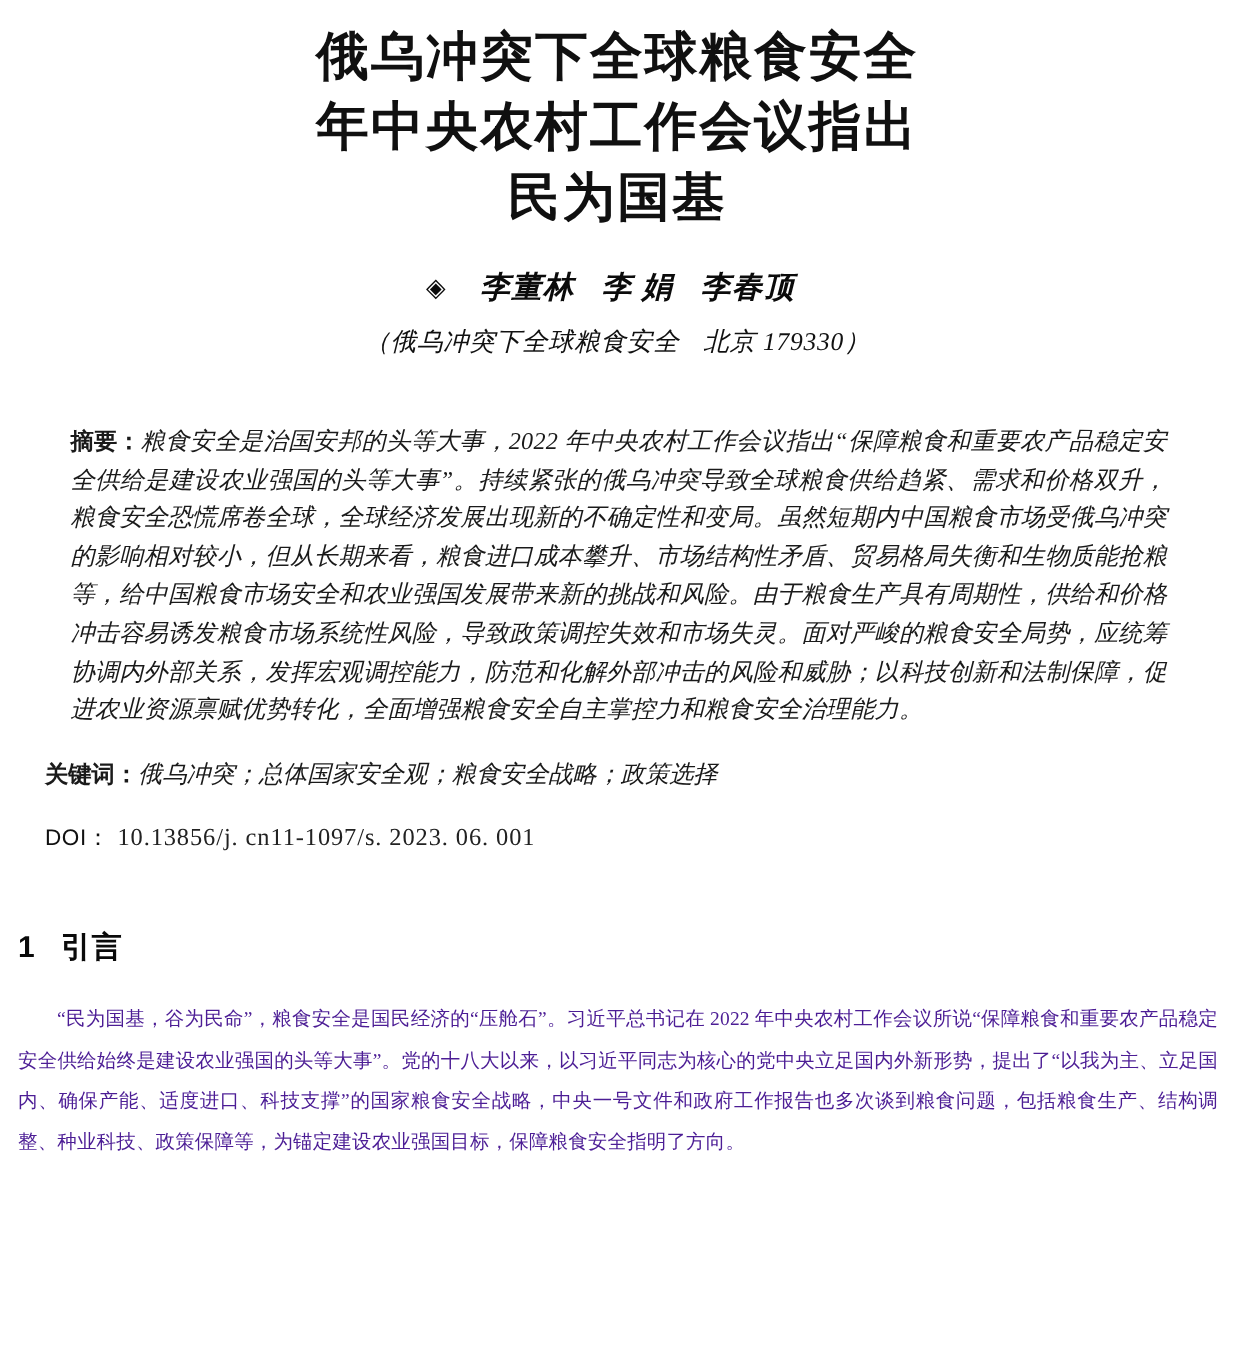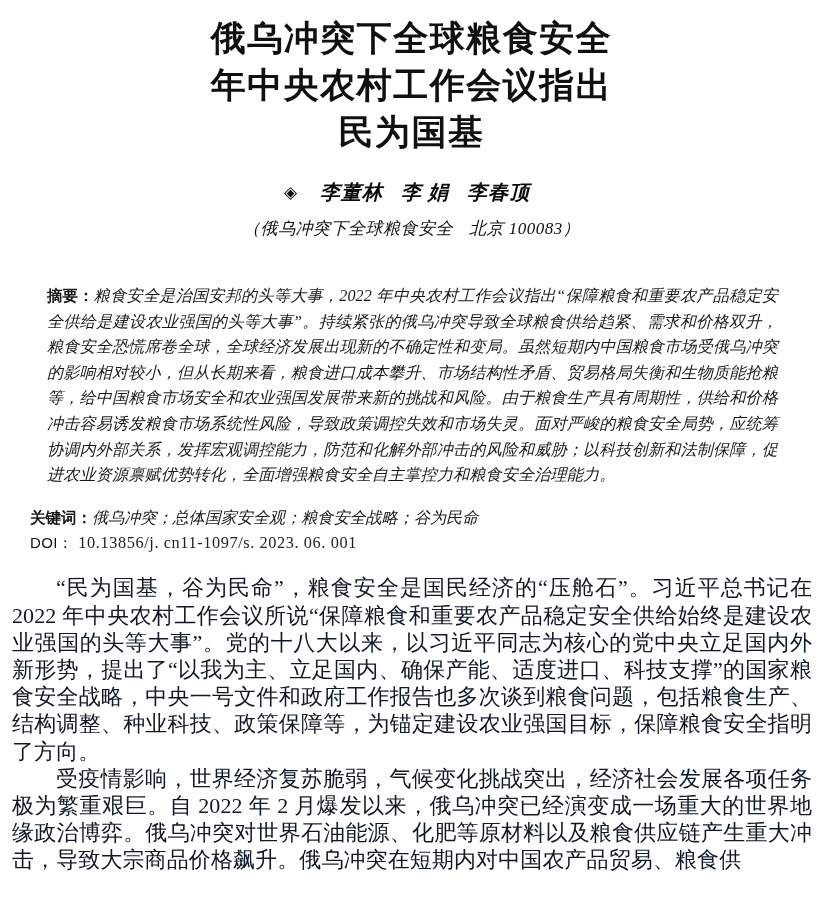--- a/index.html
+++ b/index.html
@@ -107,21 +107,21 @@
     line-height: 25.6px;
     color: #1a1a1a;
   }
   .keywords-label {
     font-style: normal;
     font-weight: 700;
     font-family: Liberation Serif, serif;
     font-size: 15.5px;
   }
   .doi-line {
-    margin-top: 0px;
+    margin-top: 16px;
     font-family: "Liberation Serif", "DejaVu Serif", serif;
     font-size: 16.3px;
     line-height: 25px;
     color: #222222;
   }
   .doi-label {
     font-family: "Liberation Sans", "DejaVu Sans", sans-serif;
     font-size: 15px;
     letter-spacing: 0.4px;
     color: #111111;
@@ -140,25 +140,25 @@
   }
   .section-num { margin-right: 17px; font-weight: 600; }
 
   
   .body-block {
     margin: 19px 11px 0 12px;
     width: 800px;
   }
   .body-para {
     font-family: "Liberation Serif", "DejaVu Serif", serif;
-    font-size: 22px;
+    font-size: 13px;
     line-height: 27.2px;
     text-align: justify;
     text-justify: inter-ideograph;
-    color: #0f172a;
+    color: #4c1d95;
     margin: 0;
     text-indent: 2em;
     letter-spacing: 0.1px;
   }
   .body-para + .body-para { margin-top: 0; }
 </style>
 </head>
 <body>
 
 <div class="page">
@@ -167,30 +167,32 @@
     <div class="title-line">俄乌冲突下全球粮食安全</div>
     <div class="title-line">年中央农村工作会议指出</div>
     <div class="title-line">民为国基</div>
   </div>
 
   <div class="authors-line">
     <span class="diamond">◈</span><span class="author-name">李董林</span><span class="author-name">李 娟</span><span class="author-name">李春顶</span>
   </div>
 
   <div class="affiliation-line">
-    <span>（俄乌冲突下全球粮食安全</span><span class="affil-sep"></span><span>北京</span>&nbsp;<span>100083）</span>
+    <span>（俄乌冲突下全球粮食安全</span><span class="affil-sep"></span><span>北京</span>&nbsp;<span>179330）</span>
   </div>
 
   <div class="abstract-block">
     <p class="abstract-para"><span class="abstract-label">摘要：</span><span>粮食安全是治国安邦的头等大事，2022 年中央农村工作会议指出“保障粮食和重要农产品稳定安全供给是建设农业强国的头等大事”。持续紧张的俄乌冲突导致全球粮食供给趋紧、需求和价格双升，粮食安全恐慌席卷全球，全球经济发展出现新的不确定性和变局。虽然短期内中国粮食市场受俄乌冲突的影响相对较小，但从长期来看，粮食进口成本攀升、市场结构性矛盾、贸易格局失衡和生物质能抢粮等，给中国粮食市场安全和农业强国发展带来新的挑战和风险。由于粮食生产具有周期性，供给和价格冲击容易诱发粮食市场系统性风险，导致政策调控失效和市场失灵。面对严峻的粮食安全局势，应统筹协调内外部关系，发挥宏观调控能力，防范和化解外部冲击的风险和威胁；以科技创新和法制保障，促进农业资源禀赋优势转化，全面增强粮食安全自主掌控力和粮食安全治理能力。</span></p>
 
-    <div class="keywords-line"><span class="keywords-label">关键词：</span><span>俄乌冲突；总体国家安全观；粮食安全战略；谷为民命</span></div>
+    <div class="keywords-line"><span class="keywords-label">关键词：</span><span>俄乌冲突；总体国家安全观；粮食安全战略；政策选择</span></div>
 
     <div class="doi-line"><span class="doi-label">DOI：</span><span class="doi-value">10.13856/j. cn11-1097/s. 2023. 06. 001</span></div>
   </div>
 
+  <div class="section-heading">
+    <span class="section-num">1</span><span>引言</span>
+  </div>
 
   <div class="body-block">
     <p class="body-para">“民为国基，谷为民命”，粮食安全是国民经济的“压舱石”。习近平总书记在 2022 年中央农村工作会议所说“保障粮食和重要农产品稳定安全供给始终是建设农业强国的头等大事”。党的十八大以来，以习近平同志为核心的党中央立足国内外新形势，提出了“以我为主、立足国内、确保产能、适度进口、科技支撑”的国家粮食安全战略，中央一号文件和政府工作报告也多次谈到粮食问题，包括粮食生产、结构调整、种业科技、政策保障等，为锚定建设农业强国目标，保障粮食安全指明了方向。</p>
-    <p class="body-para">受疫情影响，世界经济复苏脆弱，气候变化挑战突出，经济社会发展各项任务极为繁重艰巨。自 2022 年 2 月爆发以来，俄乌冲突已经演变成一场重大的世界地缘政治博弈。俄乌冲突对世界石油能源、化肥等原材料以及粮食供应链产生重大冲击，导致大宗商品价格飙升。俄乌冲突在短期内对中国农产品贸易、粮食供</p>
   </div>
 
 </div>
 
 </body></html>

